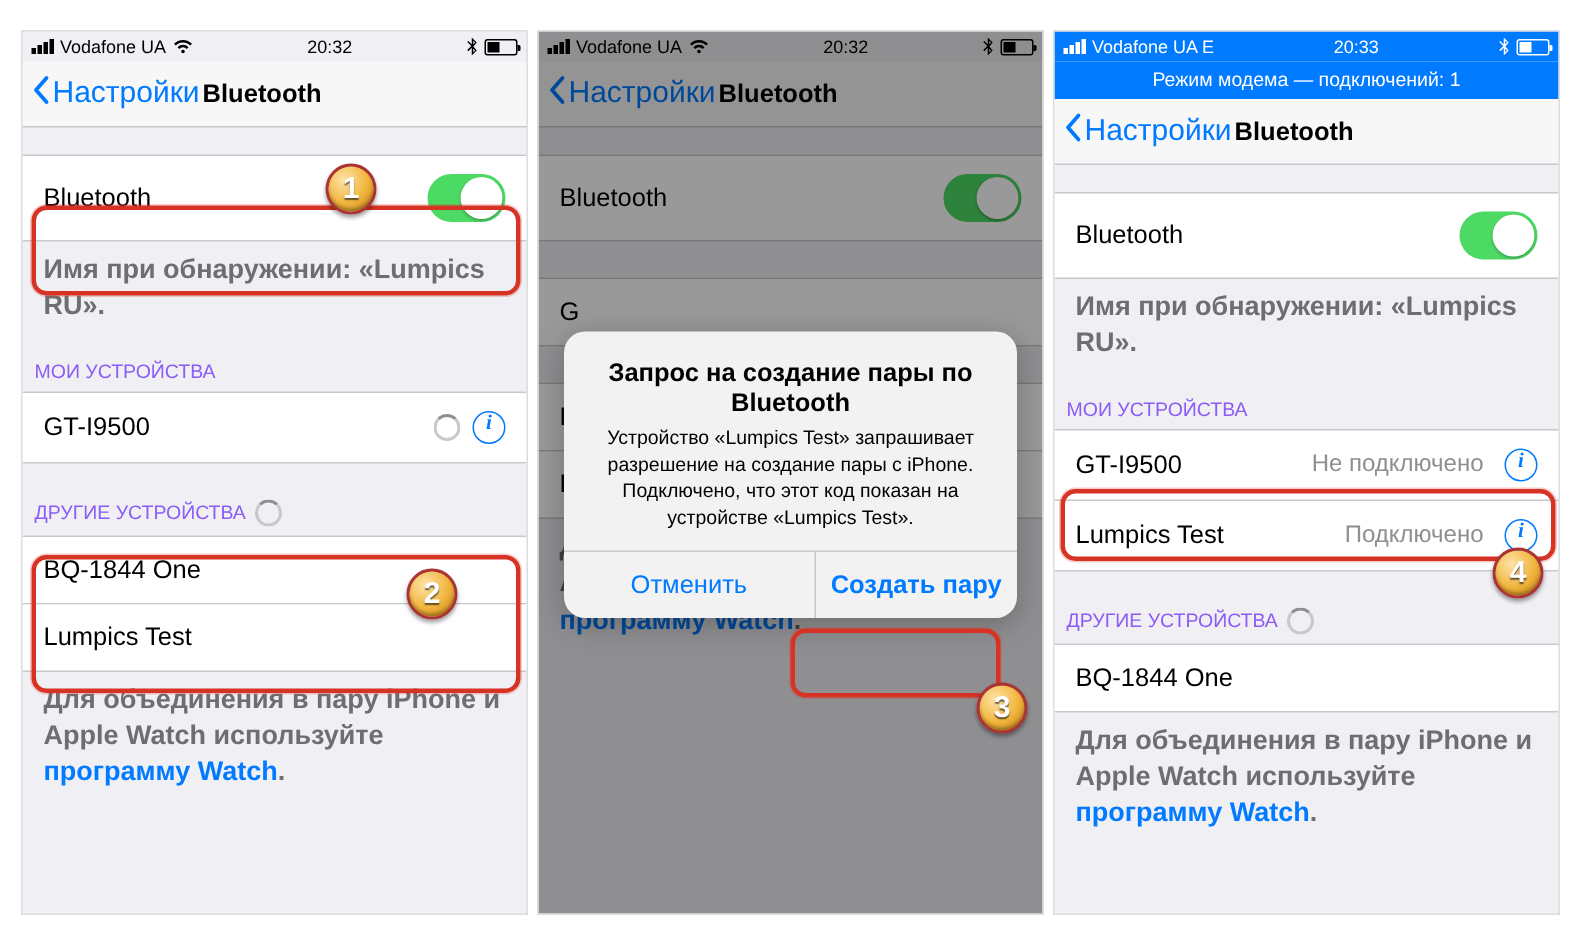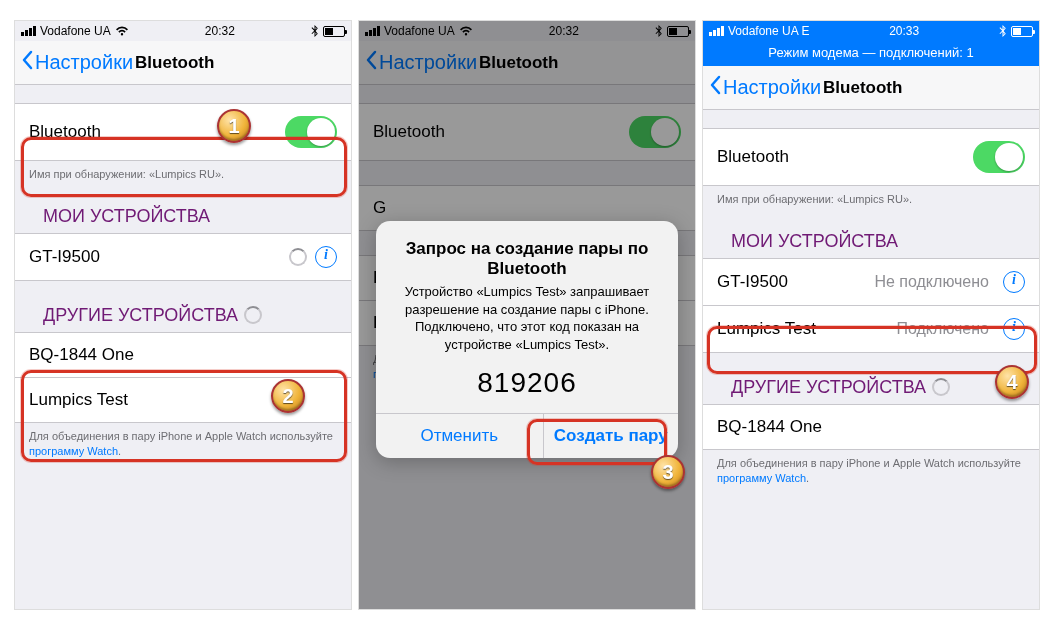--- a/index.html
+++ b/index.html
@@ -29,22 +29,22 @@
   .back .chev { margin-right: 2px; }
   .title { font-size: 17px; font-weight: 600; color: #000; margin-left: 2px; }
 
   
   .group { margin-top: 24px; }
   .group.first { margin-top: 18px; }
   .cell { background: #fff; border-top: 1px solid #c8c7cc; border-bottom: 1px solid #c8c7cc; padding: 12px 14px; font-size: 17px; display: flex; align-items: center; justify-content: space-between; position: relative; }
   .cell + .cell { border-top: none; }
   .cell .label { color:#000; }
   .status { color:#8e8e93; font-size: 16px; margin-right: 6px; }
-  .footer { color:#6d6d72; font-size: 11px; padding: 6px 14px 0; line-height: 1.35; }
-  .header { color:#701a75; font-size: 18px; padding: 0 28px 6px; display:flex; align-items:center; gap:6px; }
+  .footer { color:#6d6d72; font-size: 18px; padding: 6px 14px 0; line-height: 1.35; font-weight: bold; }
+  .header { color:#8b5cf6; font-size: 13px; padding: 0 8px 6px; display:flex; align-items:center; gap:6px; }
   .link { color:#007aff; }
 
   
   .toggle { width: 52px; height: 32px; border-radius: 16px; background: #4cd964; position: relative; }
   .toggle .knob { position:absolute; right:2px; top:2px; width:28px; height:28px; border-radius:50%; background:#fff; box-shadow:0 1px 2px rgba(0,0,0,.3); }
 
   
   .info { width:22px; height:22px; border:1.5px solid #007aff; border-radius:50%; color:#007aff; position:relative; flex:0 0 auto; }
   .info::before { content:"i"; position:absolute; left:0; right:0; text-align:center; font-family: Georgia, serif; font-style: italic; font-weight:600; font-size:14px; top:0; }
 
@@ -221,21 +221,20 @@
         <span>Для объединения в пару iPhone и Apple Watch используйте </span><span class="link">программу Watch</span><span>.</span>
       </div>
     </div>
 
     <div class="dim"></div>
 
     <div class="alert">
       <div class="a-body">
         <div class="a-title">Запрос на создание пары по Bluetooth</div>
         <div class="a-msg">Устройство «Lumpics Test» запрашивает разрешение на создание пары с iPhone. Подключено, что этот код показан на устройстве «Lumpics Test».</div>
-        <div class="a-code">819206</div>
       </div>
       <div class="a-buttons">
         <div class="a-btn">Отменить</div>
         <div class="a-btn">Создать пару</div>
       </div>
     </div>
 
     <div class="hl" style="left:168px; top:398px; width:140px; height:46px;"></div>
     <div class="badge" style="left:292px; top:434px;">3</div>
   </div>

